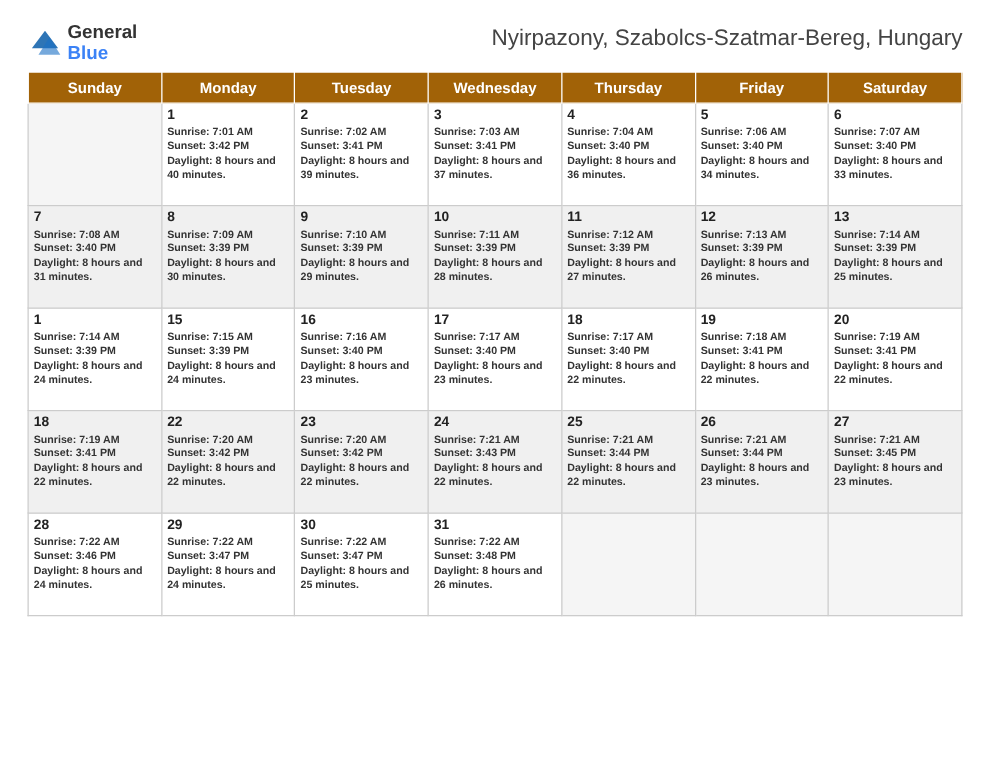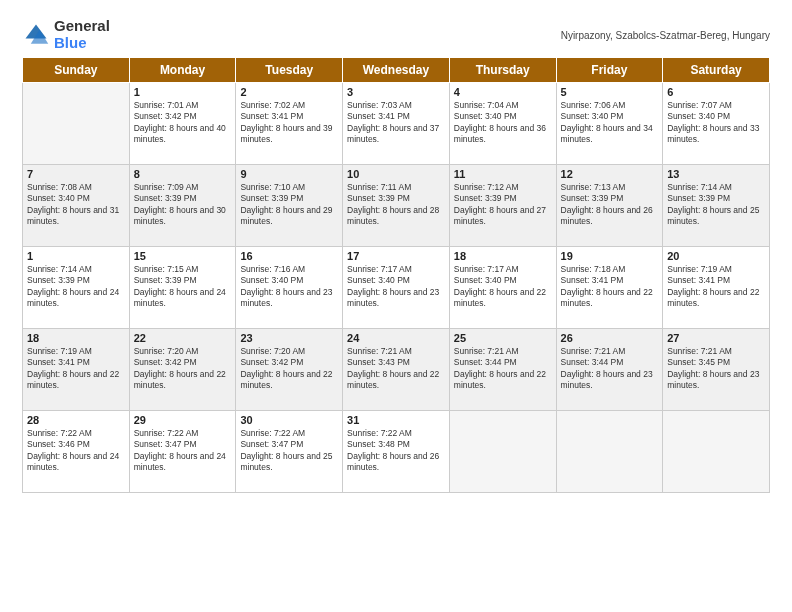--- a/index.html
+++ b/index.html
@@ -42,23 +42,23 @@
     .title-block {
       text-align: right;
     }
     .month-title {
       font-size: 30px;
       font-weight: bold;
       color: #222;
       line-height: 1.1;
     }
     .subtitle {
-      font-size: 10px;
+      font-size: 18px;
       color: #444;
-      margin-top: 12px;
+      margin-top: 2px;
     }
     table {
       width: 100%;
       border-collapse: collapse;
       table-layout: fixed;
     }
     .col-header {
       background-color: #a16207;
       color: #fff;
       text-align: center;
@@ -86,20 +86,21 @@
       font-size: 11px;
       font-weight: bold;
       color: #222;
       display: block;
       margin-bottom: 2px;
     }
     .cell-text {
       font-size: 8.5px;
       line-height: 1.35;
       color: #333;
+      font-weight: bold;
     }
   </style>
 </head>
 <body>
 
 <div class="page">
   <div class="header">
     <div class="logo">
       <svg class="logo-icon" viewBox="0 0 32 32">
         <polygon points="16,4 28,20 4,20" fill="#2e75b6"></polygon>

